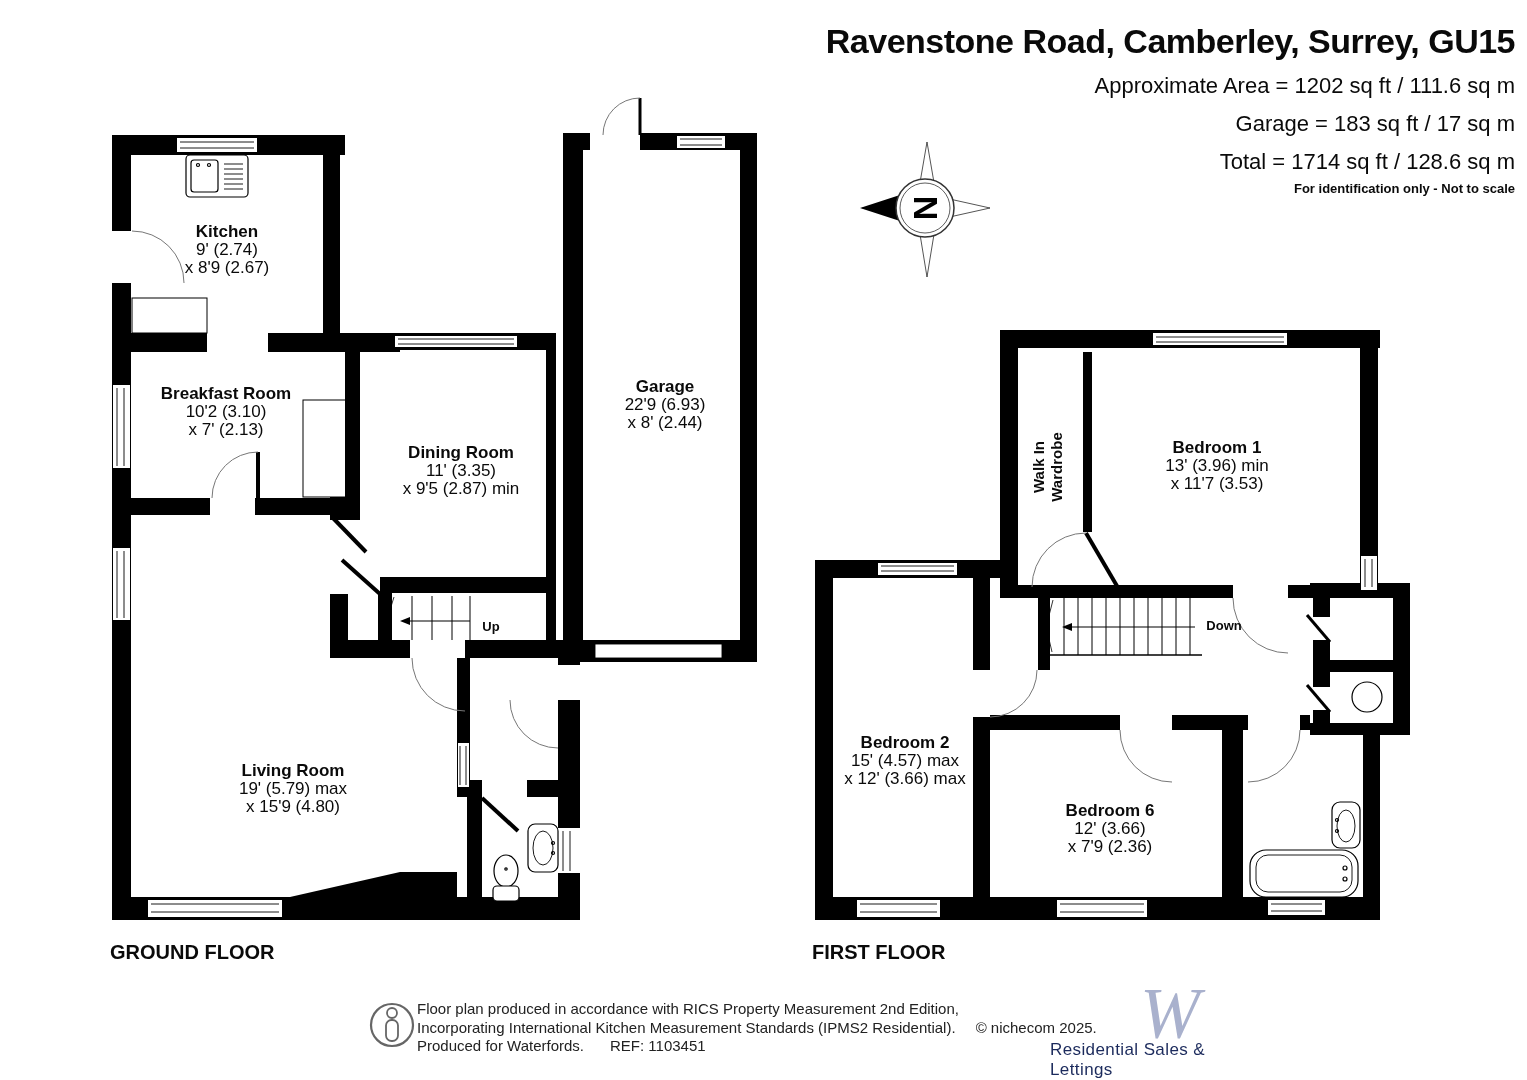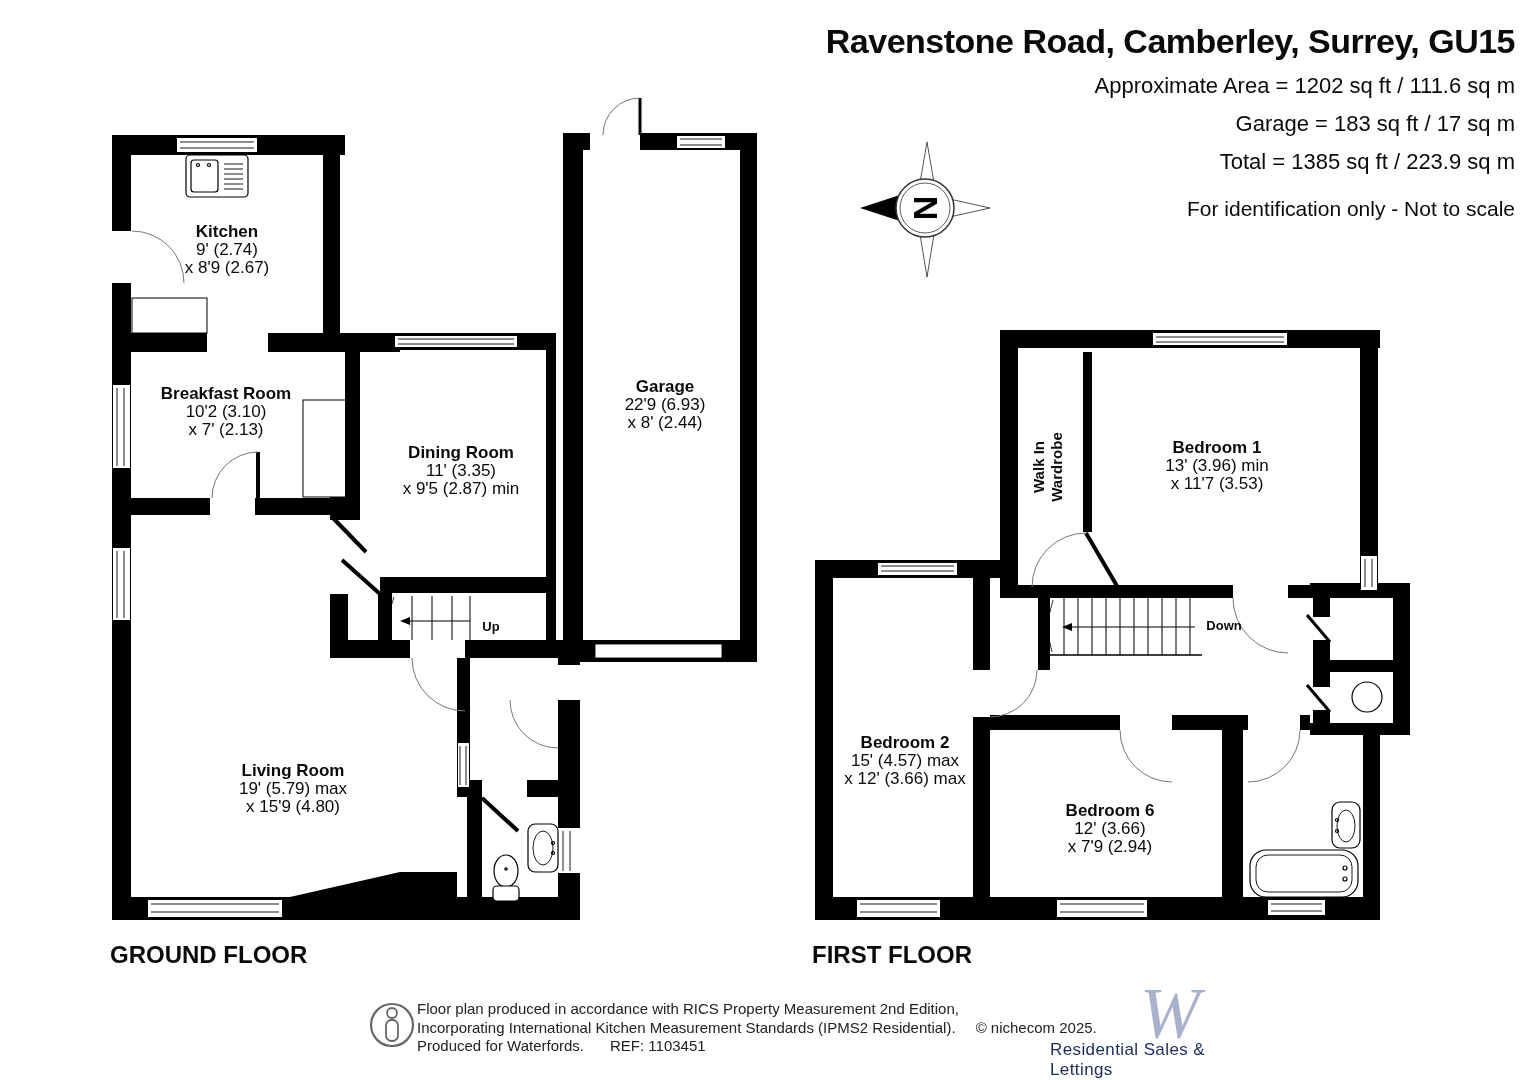--- a/index.html
+++ b/index.html
@@ -2,27 +2,27 @@
 <html><head>
 <meta charset="utf-8">
 <style>
   html,body{margin:0;padding:0;background:#fff;}
   .canvas{position:relative;width:1527px;height:1080px;background:#fff;overflow:hidden;
           font-family:"Liberation Sans",sans-serif;color:#0a0a0a;}
   svg.plan{position:absolute;left:0;top:0;}
   .hdr{position:absolute;top:22px;right:12px;text-align:right;}
   .hdr .title{font-size:34px;font-weight:bold;letter-spacing:-0.5px;}
   .hdr .aline{font-size:22px;margin-top:12px;}
-  .hdr .disc{font-size:21px;margin-top:22px;}
+  .hdr .disc{font-size:13px;margin-top:6px;font-weight:bold;}
   .lbl{position:absolute;transform:translate(-50%,-50%);text-align:center;
        font-size:17px;line-height:18px;white-space:nowrap;}
   .lbl .rn{font-weight:bold;}
   .lbl.rot{transform:translate(-50%,-50%) rotate(-90deg);}
   .lbl.small{font-weight:bold;font-size:13px;}
-  .floorlbl{position:absolute;font-size:24px;font-weight:bold;letter-spacing:0px;text-align:center;}
+  .floorlbl{position:absolute;font-size:20px;font-weight:bold;letter-spacing:0px;text-align:center;}
   .foot{position:absolute;left:417px;top:1000px;font-size:15px;line-height:18.5px;color:#222;}
   .foot .cpy{margin-left:20px;}
   .foot .ref{margin-left:26px;}
   .logo{position:absolute;left:1028px;top:988px;width:240px;height:75px;}
   .logo .w{position:absolute;left:112px;top:-16px;font-family:"Liberation Serif",serif;
            font-style:italic;font-size:72px;color:#a9b1cd;font-weight:400;}
   .logo .nm{position:absolute;left:0;top:6px;font-family:"Liberation Serif",serif;
             font-style:italic;font-weight:bold;font-size:38px;color:#1b2a5c;}
   .logo .tg{position:absolute;left:22px;top:52px;font-size:17px;color:#1b2a5c;letter-spacing:0.4px;}
 </style>
@@ -223,21 +223,21 @@
       <circle cx="392" cy="1025" r="21" stroke-width="2.2"></circle>
       <circle cx="392" cy="1013" r="5" stroke-width="1.8"></circle>
       <rect x="386" y="1020" width="12" height="21" rx="5.5" stroke-width="1.8"></rect>
     </g>
   </svg>
 
   <div class="hdr">
     <div class="title">Ravenstone Road, Camberley, Surrey, GU15</div>
     <div class="aline">Approximate Area = 1202 sq ft / 111.6 sq m</div>
     <div class="aline">Garage = 183 sq ft / 17 sq m</div>
-    <div class="aline">Total = 1385 sq ft / 223.9 sq m</div>
+    <div class="aline">Total = 1714 sq ft / 128.6 sq m</div>
     <div class="disc">For identification only - Not to scale</div>
   </div>
 
   <div class="lbl" style="left:227px;top:250px">
     <div class="rn">Kitchen</div>
     <div>9' (2.74)</div>
     <div>x 8'9 (2.67)</div>
   </div>
   <div class="lbl" style="left:226px;top:412px">
     <div class="rn">Breakfast Room</div>
@@ -271,21 +271,21 @@
     <div class="rn">Wardrobe</div>
   </div>
   <div class="lbl" style="left:905px;top:761px">
     <div class="rn">Bedroom 2</div>
     <div>15' (4.57) max</div>
     <div>x 12' (3.66) max</div>
   </div>
   <div class="lbl" style="left:1110px;top:829px">
     <div class="rn">Bedroom 6</div>
     <div>12' (3.66)</div>
-    <div>x 7'9 (2.94)</div>
+    <div>x 7'9 (2.36)</div>
   </div>
   <div class="lbl small" style="left:1224px;top:626px">Down</div>
 
   <div class="floorlbl" style="left:110px;top:941px">GROUND FLOOR</div>
   <div class="floorlbl" style="left:812px;top:941px">FIRST FLOOR</div>
 
   <div class="foot">
     <div>Floor plan produced in accordance with RICS Property Measurement 2nd Edition,</div>
     <div>
       <span>Incorporating International Kitchen Measurement Standards (IPMS2 Residential).</span><span class="cpy">© nichecom 2025.</span>

